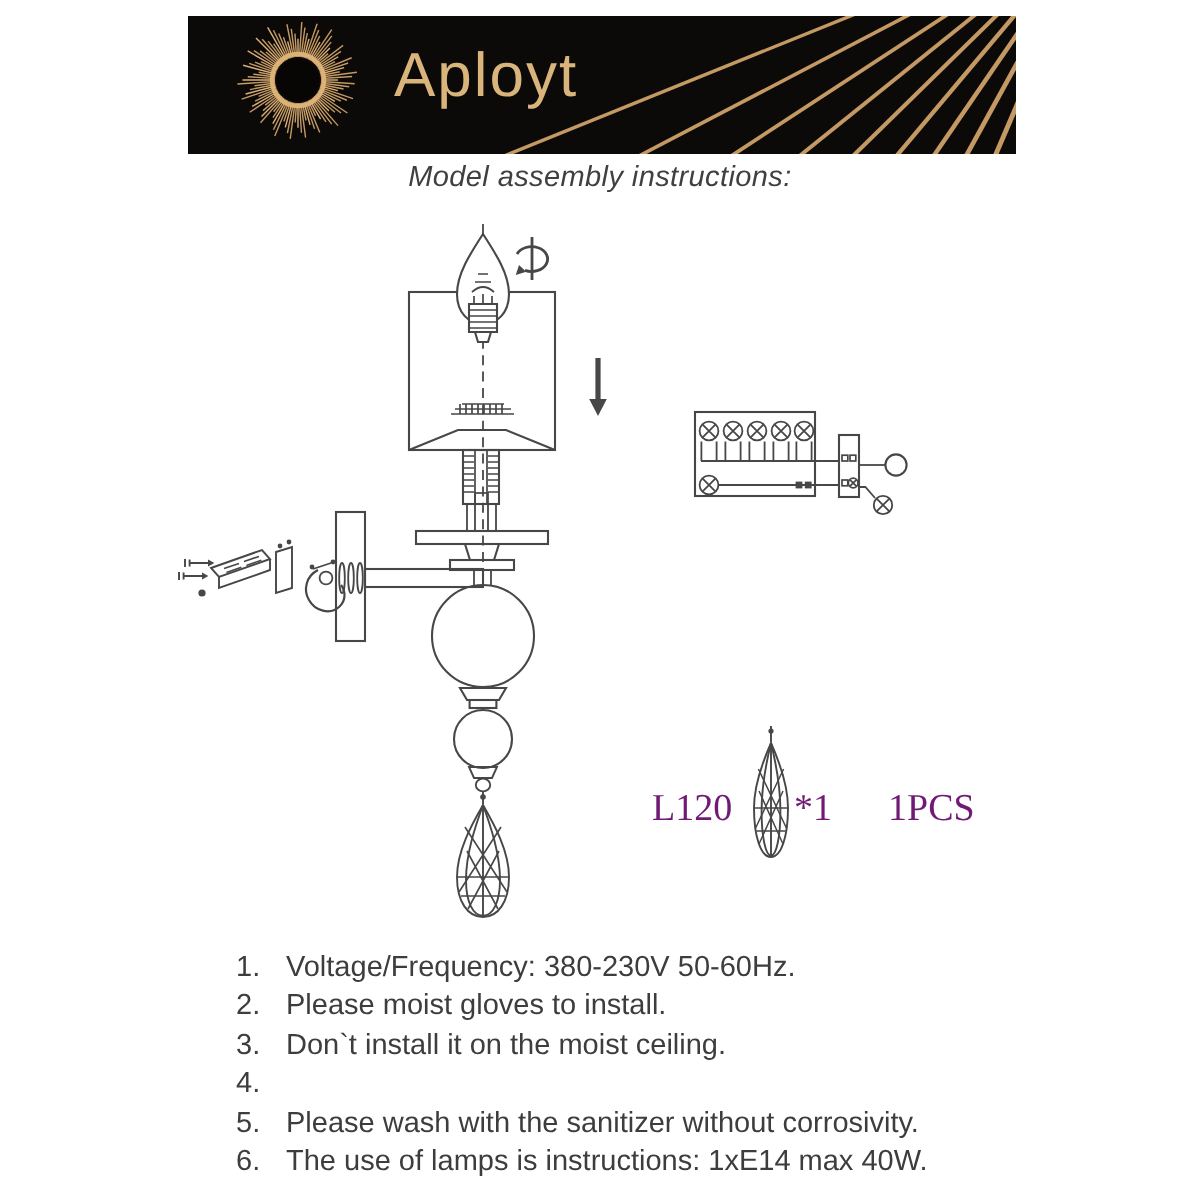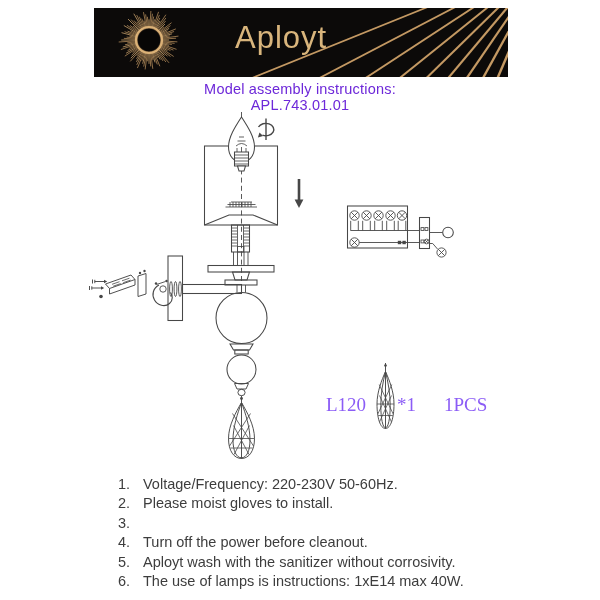--- a/index.html
+++ b/index.html
@@ -4,28 +4,28 @@
 <style>
   html,body{margin:0;padding:0;background:#ffffff;}
   #page{position:relative;width:600px;height:600px;background:#ffffff;overflow:hidden;
         font-family:"Liberation Sans",sans-serif;}
   
   #banner{position:absolute;left:94px;top:8px;width:414px;height:69px;overflow:hidden;}
   #banner svg{position:absolute;left:0;top:0;}
   #brand{position:absolute;left:103px;top:12px;font-size:31px;letter-spacing:1px;
          font-family:"Liberation Sans",sans-serif;}
   
-  .hdr{position:absolute;left:0;width:600px;text-align:center;color:#6d28d9;
-       font-size:14.5px;letter-spacing:.2px;}
+  .hdr{position:absolute;left:0;width:600px;text-align:center;color:#404040;
+       font-size:14.5px;letter-spacing:.2px;font-style:italic;}
   #hdr1{top:81px;}
   #hdr2{top:97px;}
   
   #drawing{position:absolute;left:0;top:0;width:600px;height:600px;}
   
-  .legend{position:absolute;font-family:"Liberation Serif",serif;color:#8b5cf6;
+  .legend{position:absolute;font-family:"Liberation Serif",serif;color:#701a75;
           font-size:19px;white-space:nowrap;}
   #legend-code{left:326px;top:394px;}
   #legend-mult{left:397px;top:394px;}
   #legend-qty{left:444px;top:394px;}
   
   #instructions{position:absolute;left:118px;top:475px;margin:0;padding:0;list-style:none;
                 color:#3d3d3d;font-size:14.5px;}
   #instructions li{display:flex;line-height:19.4px;}
   #instructions .num{width:25px;flex:0 0 25px;}
 </style>
@@ -144,25 +144,24 @@
           <line x1="65.62" y1="27.60" x2="81.85" y2="20.88" stroke="#c49963" stroke-width="0.7"></line>
           <line x1="65.89" y1="28.30" x2="80.07" y2="23.49" stroke="#c49963" stroke-width="0.7"></line>
           <line x1="66.11" y1="29.02" x2="78.07" y2="25.82" stroke="#dcb277" stroke-width="0.7"></line>
           <line x1="66.28" y1="29.76" x2="75.88" y2="27.85" stroke="#c49963" stroke-width="0.7"></line>
           <line x1="66.40" y1="30.50" x2="84.45" y2="28.12" stroke="#c49963" stroke-width="0.7"></line>
           <line x1="66.48" y1="31.25" x2="82.06" y2="30.23" stroke="#c49963" stroke-width="0.7"></line>
           <circle cx="55" cy="32" r="13" fill="none" stroke="#dcb277" stroke-width="2.2"></circle>
         </g>
       <circle cx="55" cy="32" r="10.5" fill="#070605"></circle>
     </svg>
-    <div id="brand" style="color: rgb(217, 181, 124); margin-left: 38px;">Aployt</div>
+    <div id="brand" style="color: rgb(217, 181, 124);">Aployt</div>
   </div>
 
   <div id="hdr1" class="hdr">Model assembly instructions:</div>
-  <div id="hdr2" class="hdr">APL.743.01.01</div>
 
   <svg id="drawing" viewBox="0 0 600 600" fill="none" stroke="#474747" stroke-width="1.05">
 
     <path d="M241.5,112 V292" stroke-dasharray="5 3.2" stroke-width=".9"></path>
 
     <g>
       <rect x="204.5" y="146" width="73" height="79"></rect>
       <path d="M204.5,225 L229,215 H253 L277.5,225"></path>
     </g>
 
@@ -323,36 +322,36 @@
     </g>
   </svg>
 
   <span id="legend-code" class="legend">L120</span>
   <span id="legend-mult" class="legend">*1</span>
   <span id="legend-qty" class="legend">1PCS</span>
 
   <ol id="instructions">
     <li>
       <span class="num">1.</span>
-      <span>Voltage/Frequency: 220-230V 50-60Hz.</span>
+      <span>Voltage/Frequency: 380-230V 50-60Hz.</span>
       </li>
     <li>
       <span class="num">2.</span>
       <span>Please moist gloves to install.</span>
       </li>
     <li>
       <span class="num">3.</span>
+      <span>Don`t install it on the moist ceiling.</span>
       </li>
     <li>
       <span class="num">4.</span>
-      <span>Turn off the power before cleanout.</span>
       </li>
     <li>
       <span class="num">5.</span>
-      <span>Aployt wash with the sanitizer without corrosivity.</span>
+      <span>Please wash with the sanitizer without corrosivity.</span>
       </li>
     <li>
       <span class="num">6.</span>
       <span>The use of lamps is instructions: 1xE14 max 40W.</span>
       </li>
   </ol>
 
 </div>
 
 </body></html>

